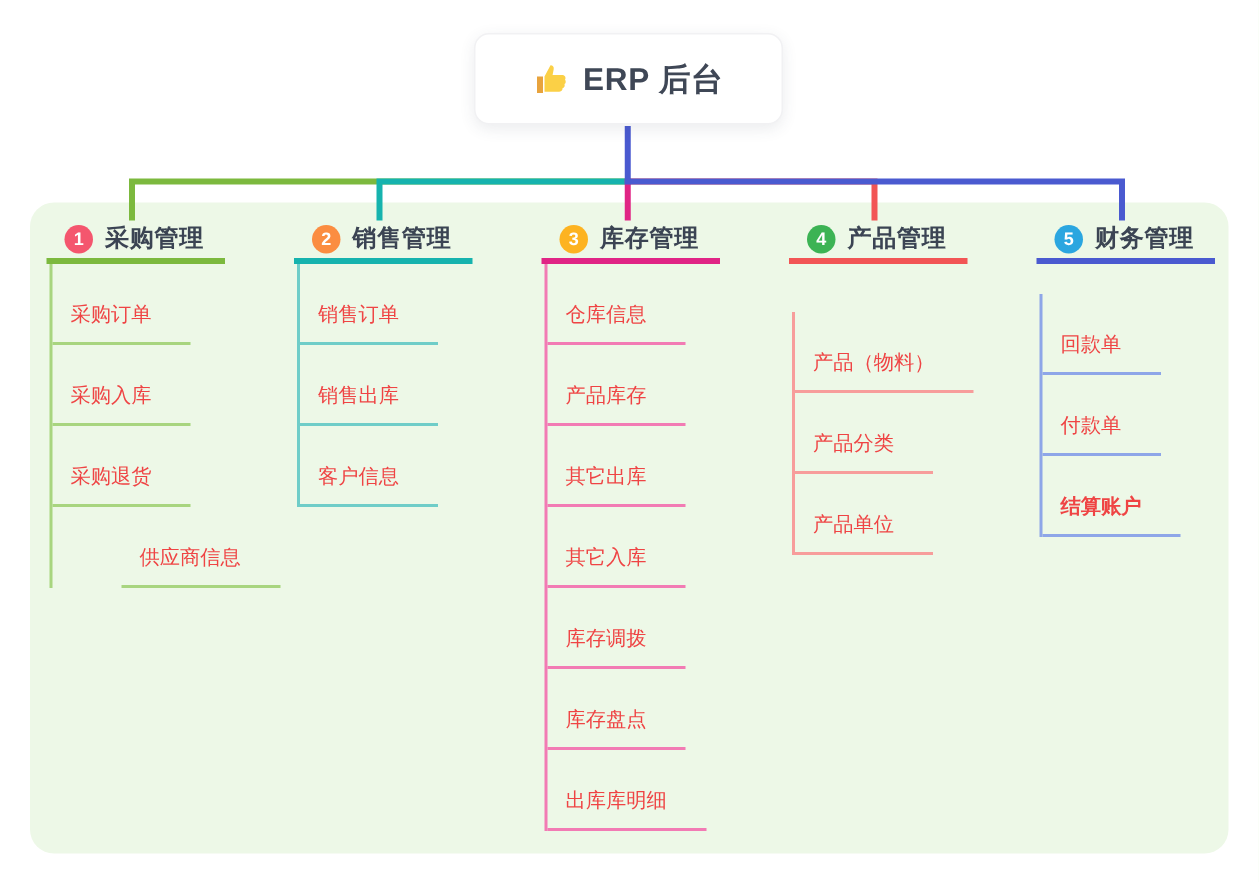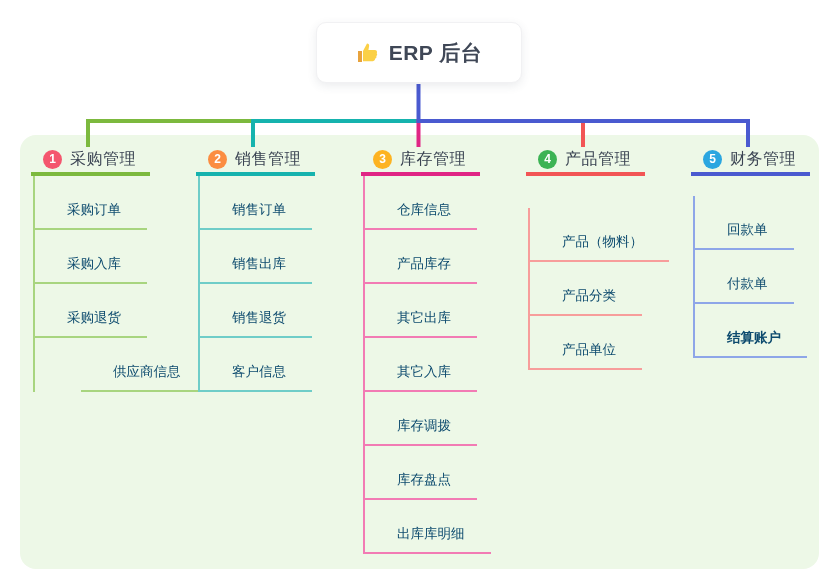--- a/index.html
+++ b/index.html
@@ -50,33 +50,33 @@
     border-bottom: 4px solid #000;
     box-sizing: border-box;
   }
   .badge {
     width: 19px; height: 19px; border-radius: 50%;
     color: #fff; font-size: 12px; font-weight: bold;
     display: flex; align-items: center; justify-content: center;
     margin-right: 8px; flex: 0 0 auto;
   }
   .branch-title {
-    font-size: 16px; font-weight: 400; color: #3b4453;
+    font-size: 16px; font-weight: 700; color: #3b4453;
     letter-spacing: 0.5px; white-space: nowrap;
   }
   .children {
     margin-left: 2px;
     border-left: 2px solid #000;
   }
   .child-row { height: 54px; display: flex; align-items: flex-end; }
   .child-item {
     border-bottom: 2px solid #000;
-    padding: 0 26px 9px 32px;
+    padding: 0 26px 9px 12px;
     font-size: 13.5px;
-    color: #0c4a6e;
+    color: #ef4444;
     white-space: nowrap;
     width: max-content;
   }
 </style>
 </head>
 <body>
 
 <div id="stage">
 
   <div class="panel" id="panel" style="background: rgb(237, 248, 231);"></div>
@@ -125,23 +125,20 @@
           <span class="branch-title">销售管理</span>
         </div>
         <div class="children" style="border-left-color: rgb(111, 205, 200);">
           <div class="child-row">
             <div class="child-item" style="border-bottom-color: rgb(111, 205, 200);">销售订单</div>
           </div>
           <div class="child-row">
             <div class="child-item" style="border-bottom-color: rgb(111, 205, 200);">销售出库</div>
           </div>
           <div class="child-row">
-            <div class="child-item" style="border-bottom-color: rgb(111, 205, 200);">销售退货</div>
-          </div>
-          <div class="child-row">
             <div class="child-item" style="border-bottom-color: rgb(111, 205, 200);">客户信息</div>
           </div>
         </div>
       </div>
       <div class="branch" style="left: 361px; top: 146px;">
         <div class="branch-header" style="border-bottom-color: rgb(224, 37, 133);">
           <span class="badge" style="background: rgb(253, 179, 33);">3</span>
           <span class="branch-title">库存管理</span>
         </div>
         <div class="children" style="border-left-color: rgb(242, 123, 180);">

